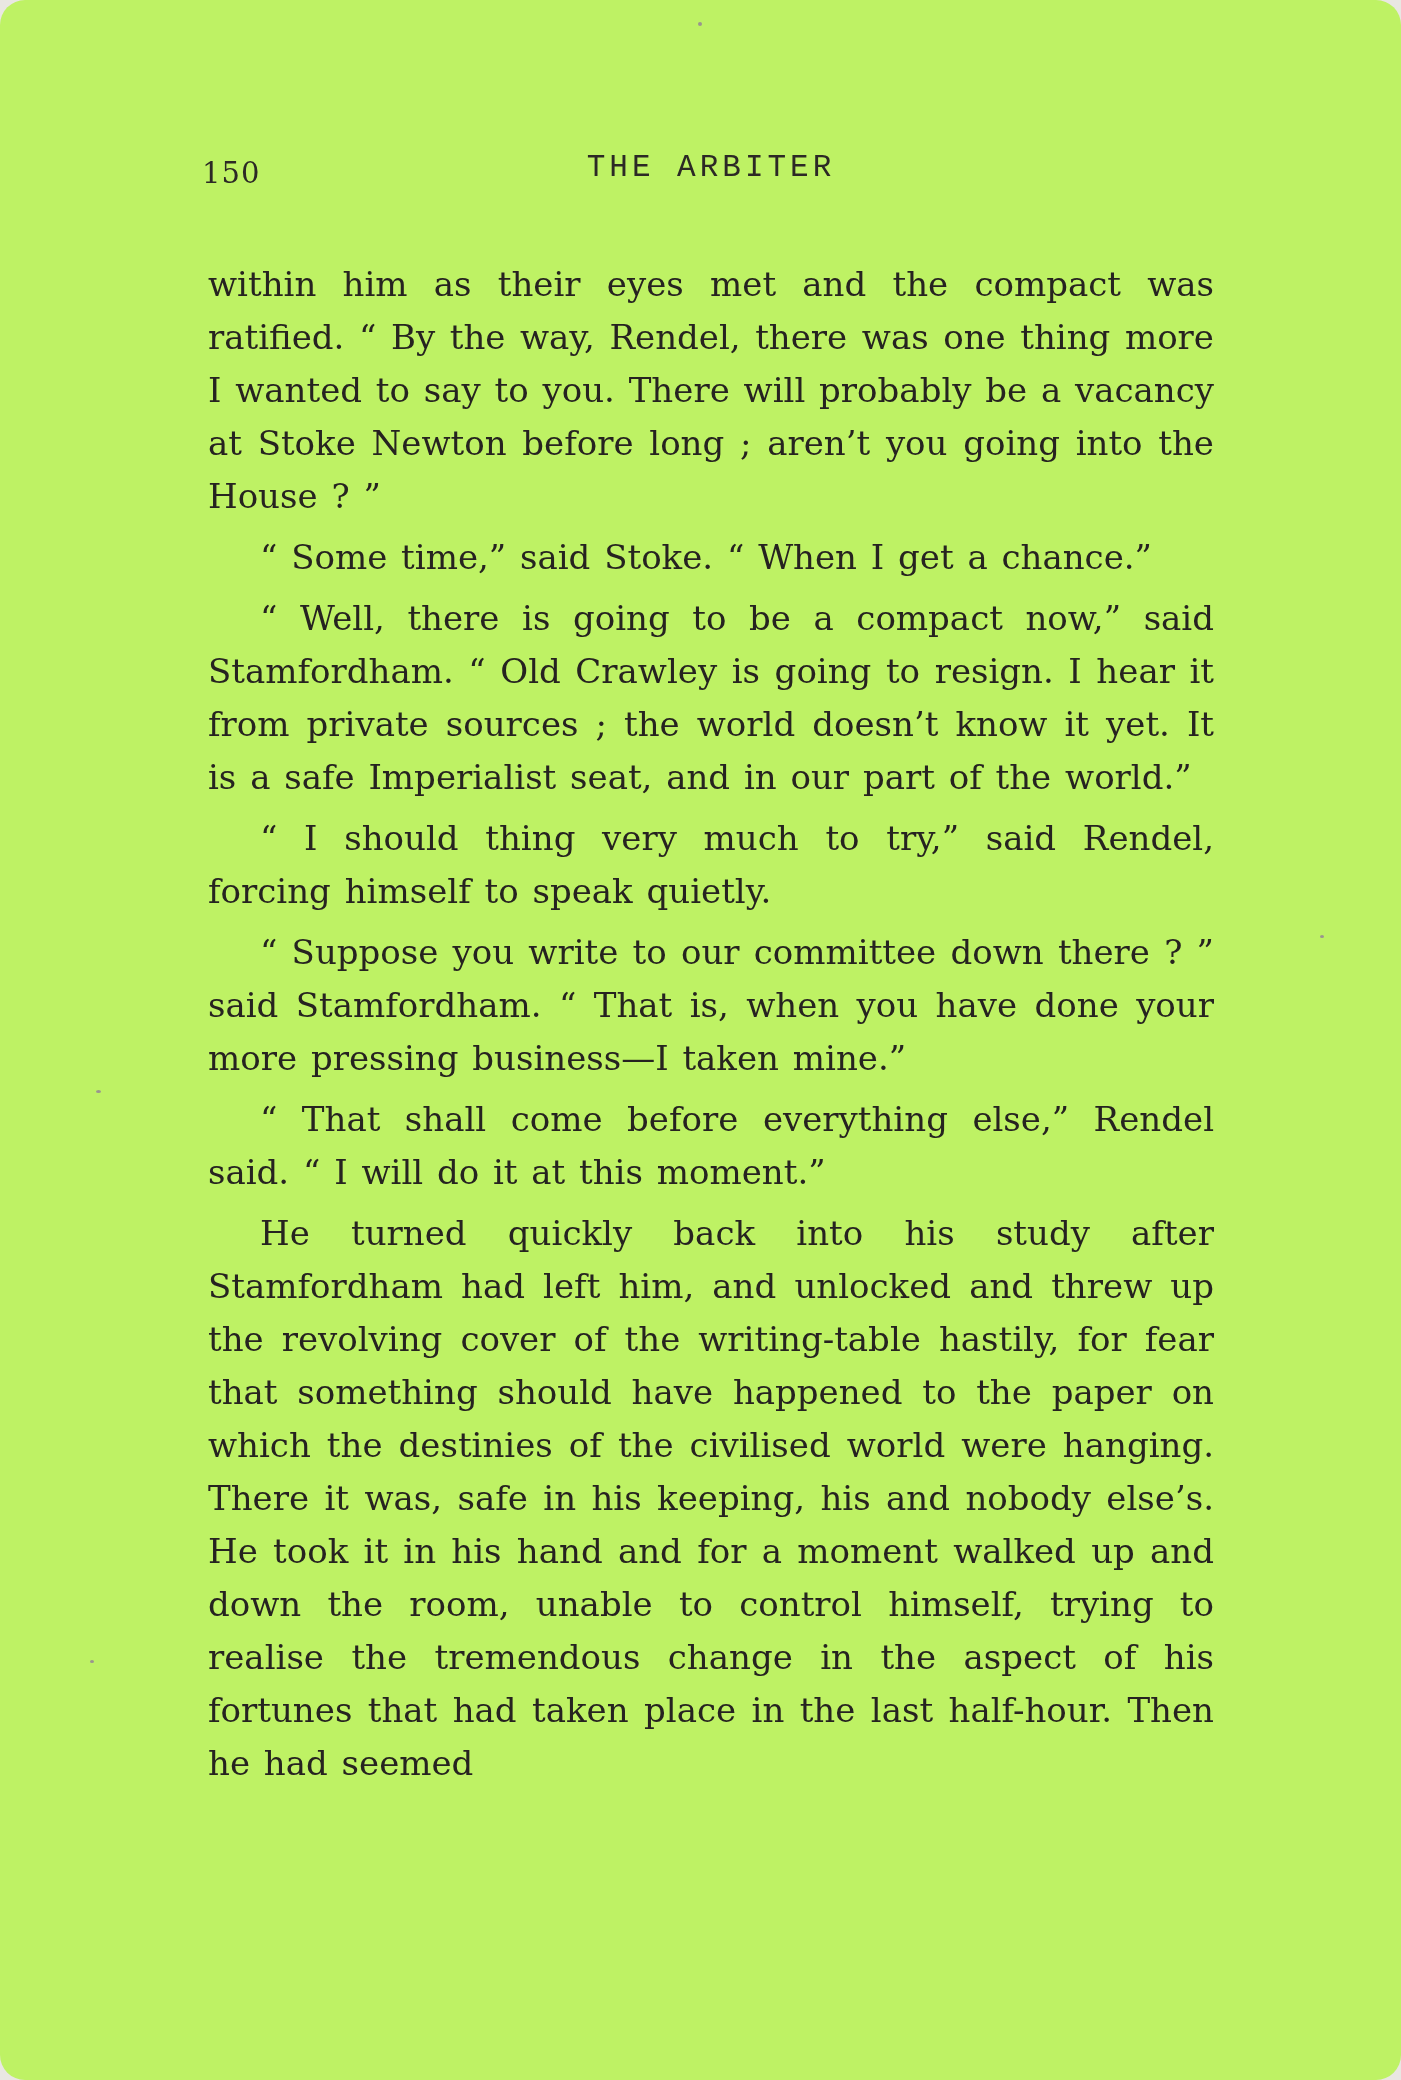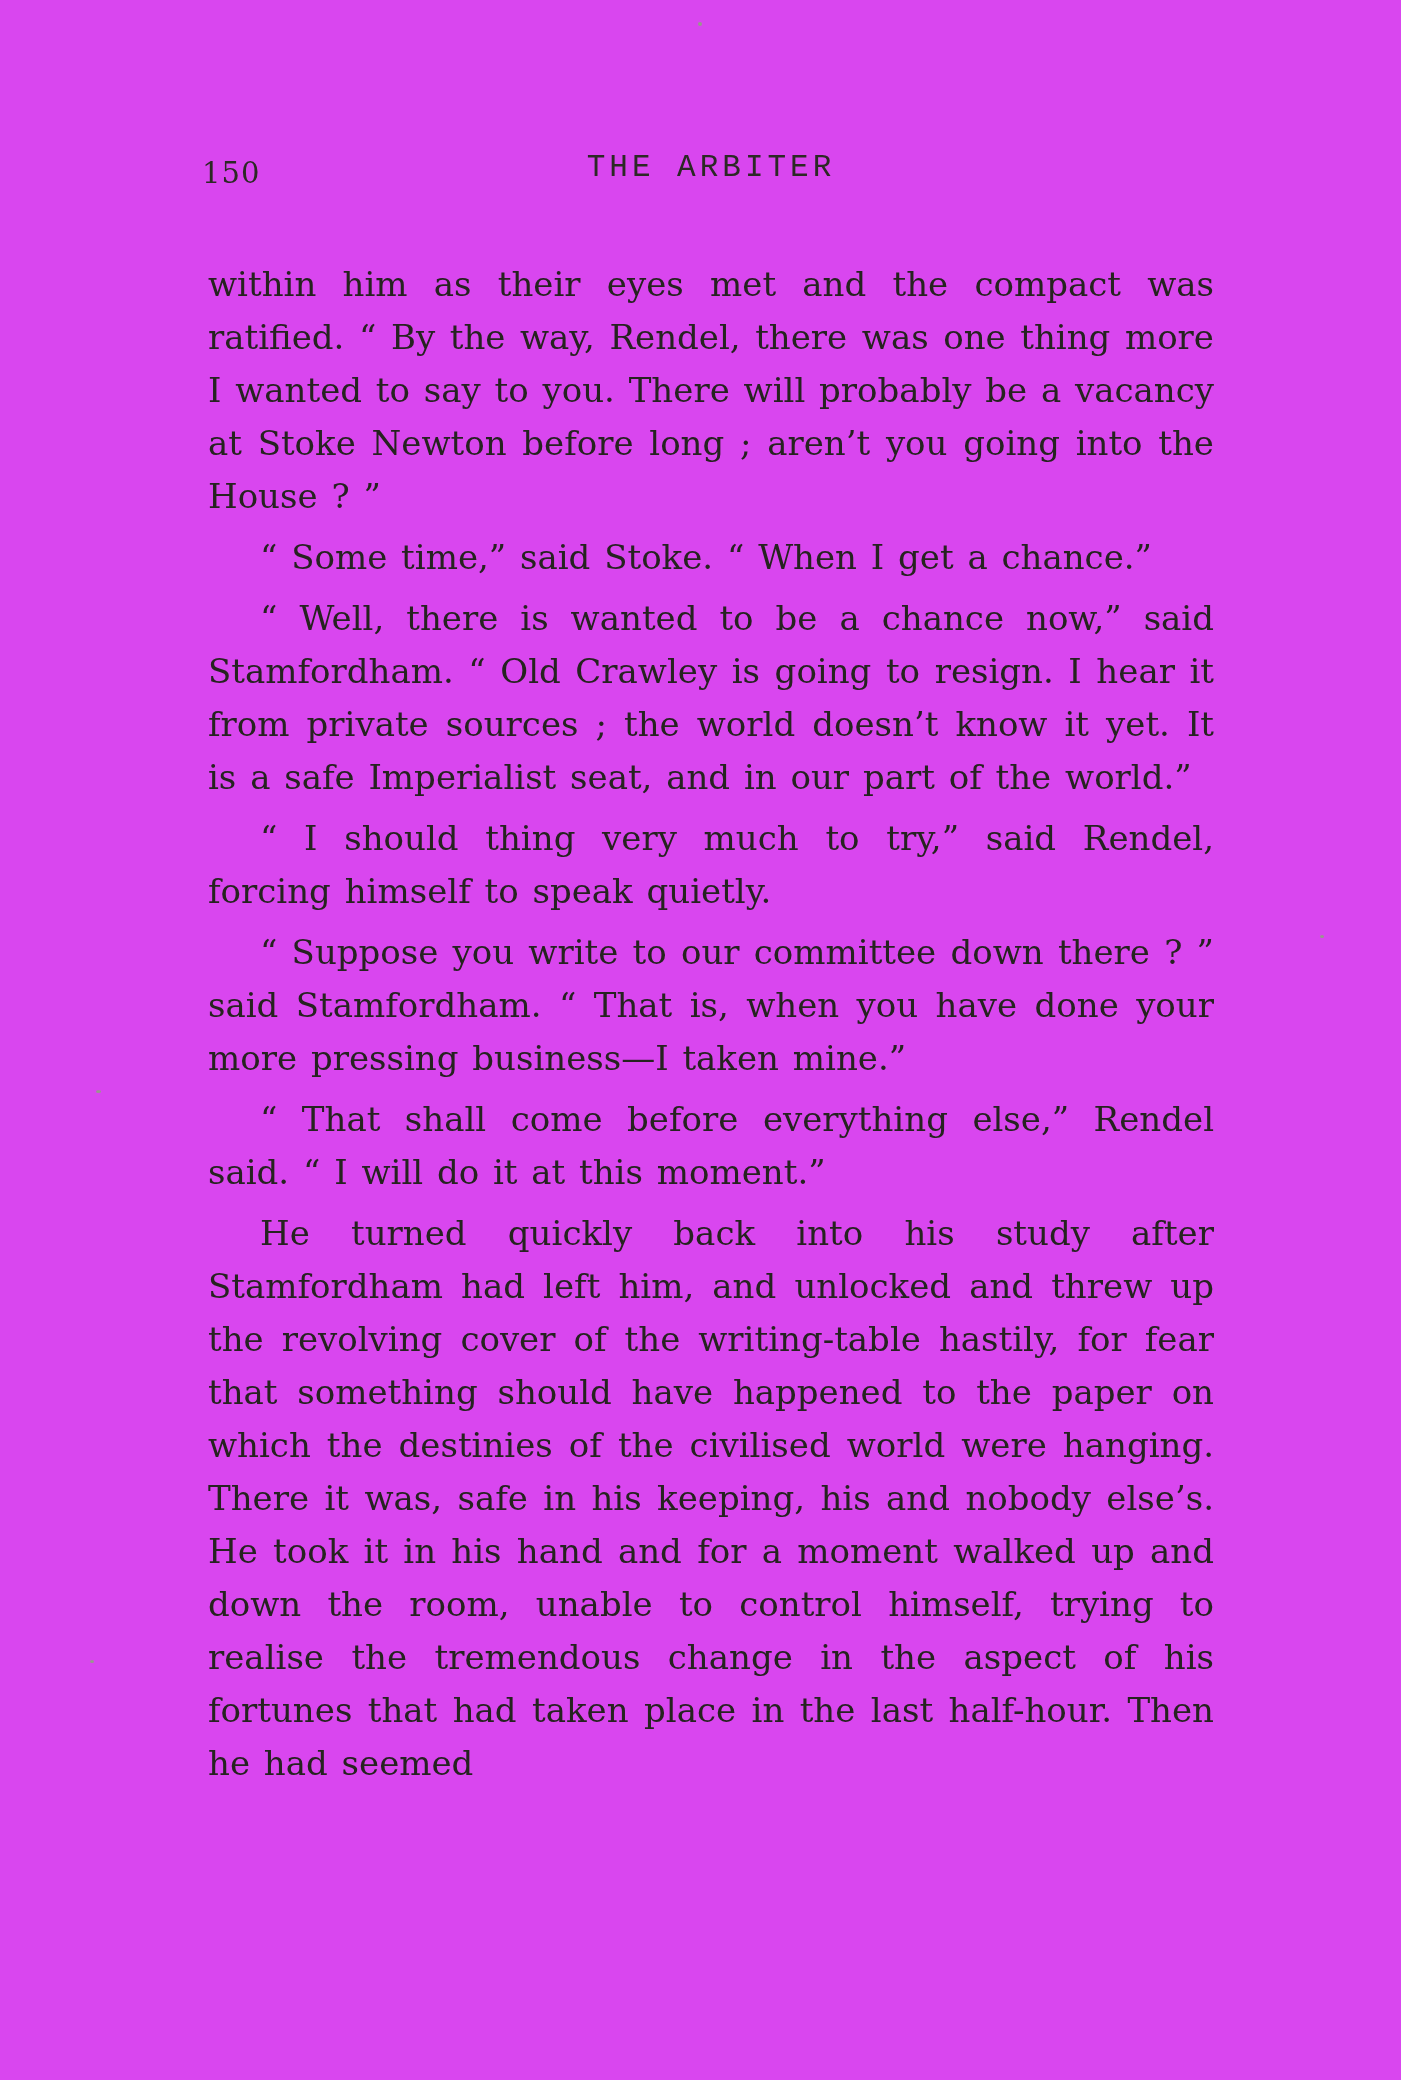--- a/index.html
+++ b/index.html
@@ -5,24 +5,25 @@
   html, body {
     margin: 0;
     padding: 0;
     background: #e9e7e2;
   }
   .page {
     position: relative;
     width: 1401px;
     height: 2080px;
     margin: 0 auto;
-    background: #d946ef;
+    background: #bef264;
     overflow: hidden;
     font-family: "DejaVu Serif", "Liberation Serif", serif;
     color: #272421;
+    border-radius: 25px;
   }
   .text-block {
     position: absolute;
     left: 200px;
     top: 150px;
     width: 1022px;
   }
   .header {
     position: relative;
     height: 50px;
@@ -81,21 +82,21 @@
   <div class="text-block">
 
     <div class="header">
       <span class="page-number">150</span>
       <span class="running-title">THE ARBITER</span>
     </div>
 
     <div class="body-text" id="paragraphs">
         <p class="para">within him as their eyes met and the compact was ratified. “ By the way, Rendel, there was one thing more I wanted to say to you. There will probably be a vacancy at Stoke Newton before long ; aren’t you going into the House ? ”</p>
         <p class="para indent">“ Some time,” said Stoke. “ When I get a chance.”</p>
-        <p class="para indent">“ Well, there is wanted to be a chance now,” said Stamfordham. “ Old Crawley is going to resign. I hear it from private sources ; the world doesn’t know it yet. It is a safe Imperialist seat, and in our part of the world.”</p>
+        <p class="para indent">“ Well, there is going to be a compact now,” said Stamfordham. “ Old Crawley is going to resign. I hear it from private sources ; the world doesn’t know it yet. It is a safe Imperialist seat, and in our part of the world.”</p>
         <p class="para indent">“ I should thing very much to try,” said Rendel, forcing himself to speak quietly.</p>
         <p class="para indent">“ Suppose you write to our committee down there ? ” said Stamfordham. “ That is, when you have done your more pressing business—I taken mine.”</p>
         <p class="para indent">“ That shall come before everything else,” Rendel said. “ I will do it at this moment.”</p>
         <p class="para indent">He turned quickly back into his study after Stamfordham had left him, and unlocked and threw up the revolving cover of the writing-table hastily, for fear that something should have happened to the paper on which the destinies of the civilised world were hanging. There it was, safe in his keeping, his and nobody else’s. He took it in his hand and for a moment walked up and down the room, unable to control himself, trying to realise the tremendous change in the aspect of his fortunes that had taken place in the last half-hour. Then he had seemed</p>
       </div>
 
   </div>
 </div>
 
 </body></html>

